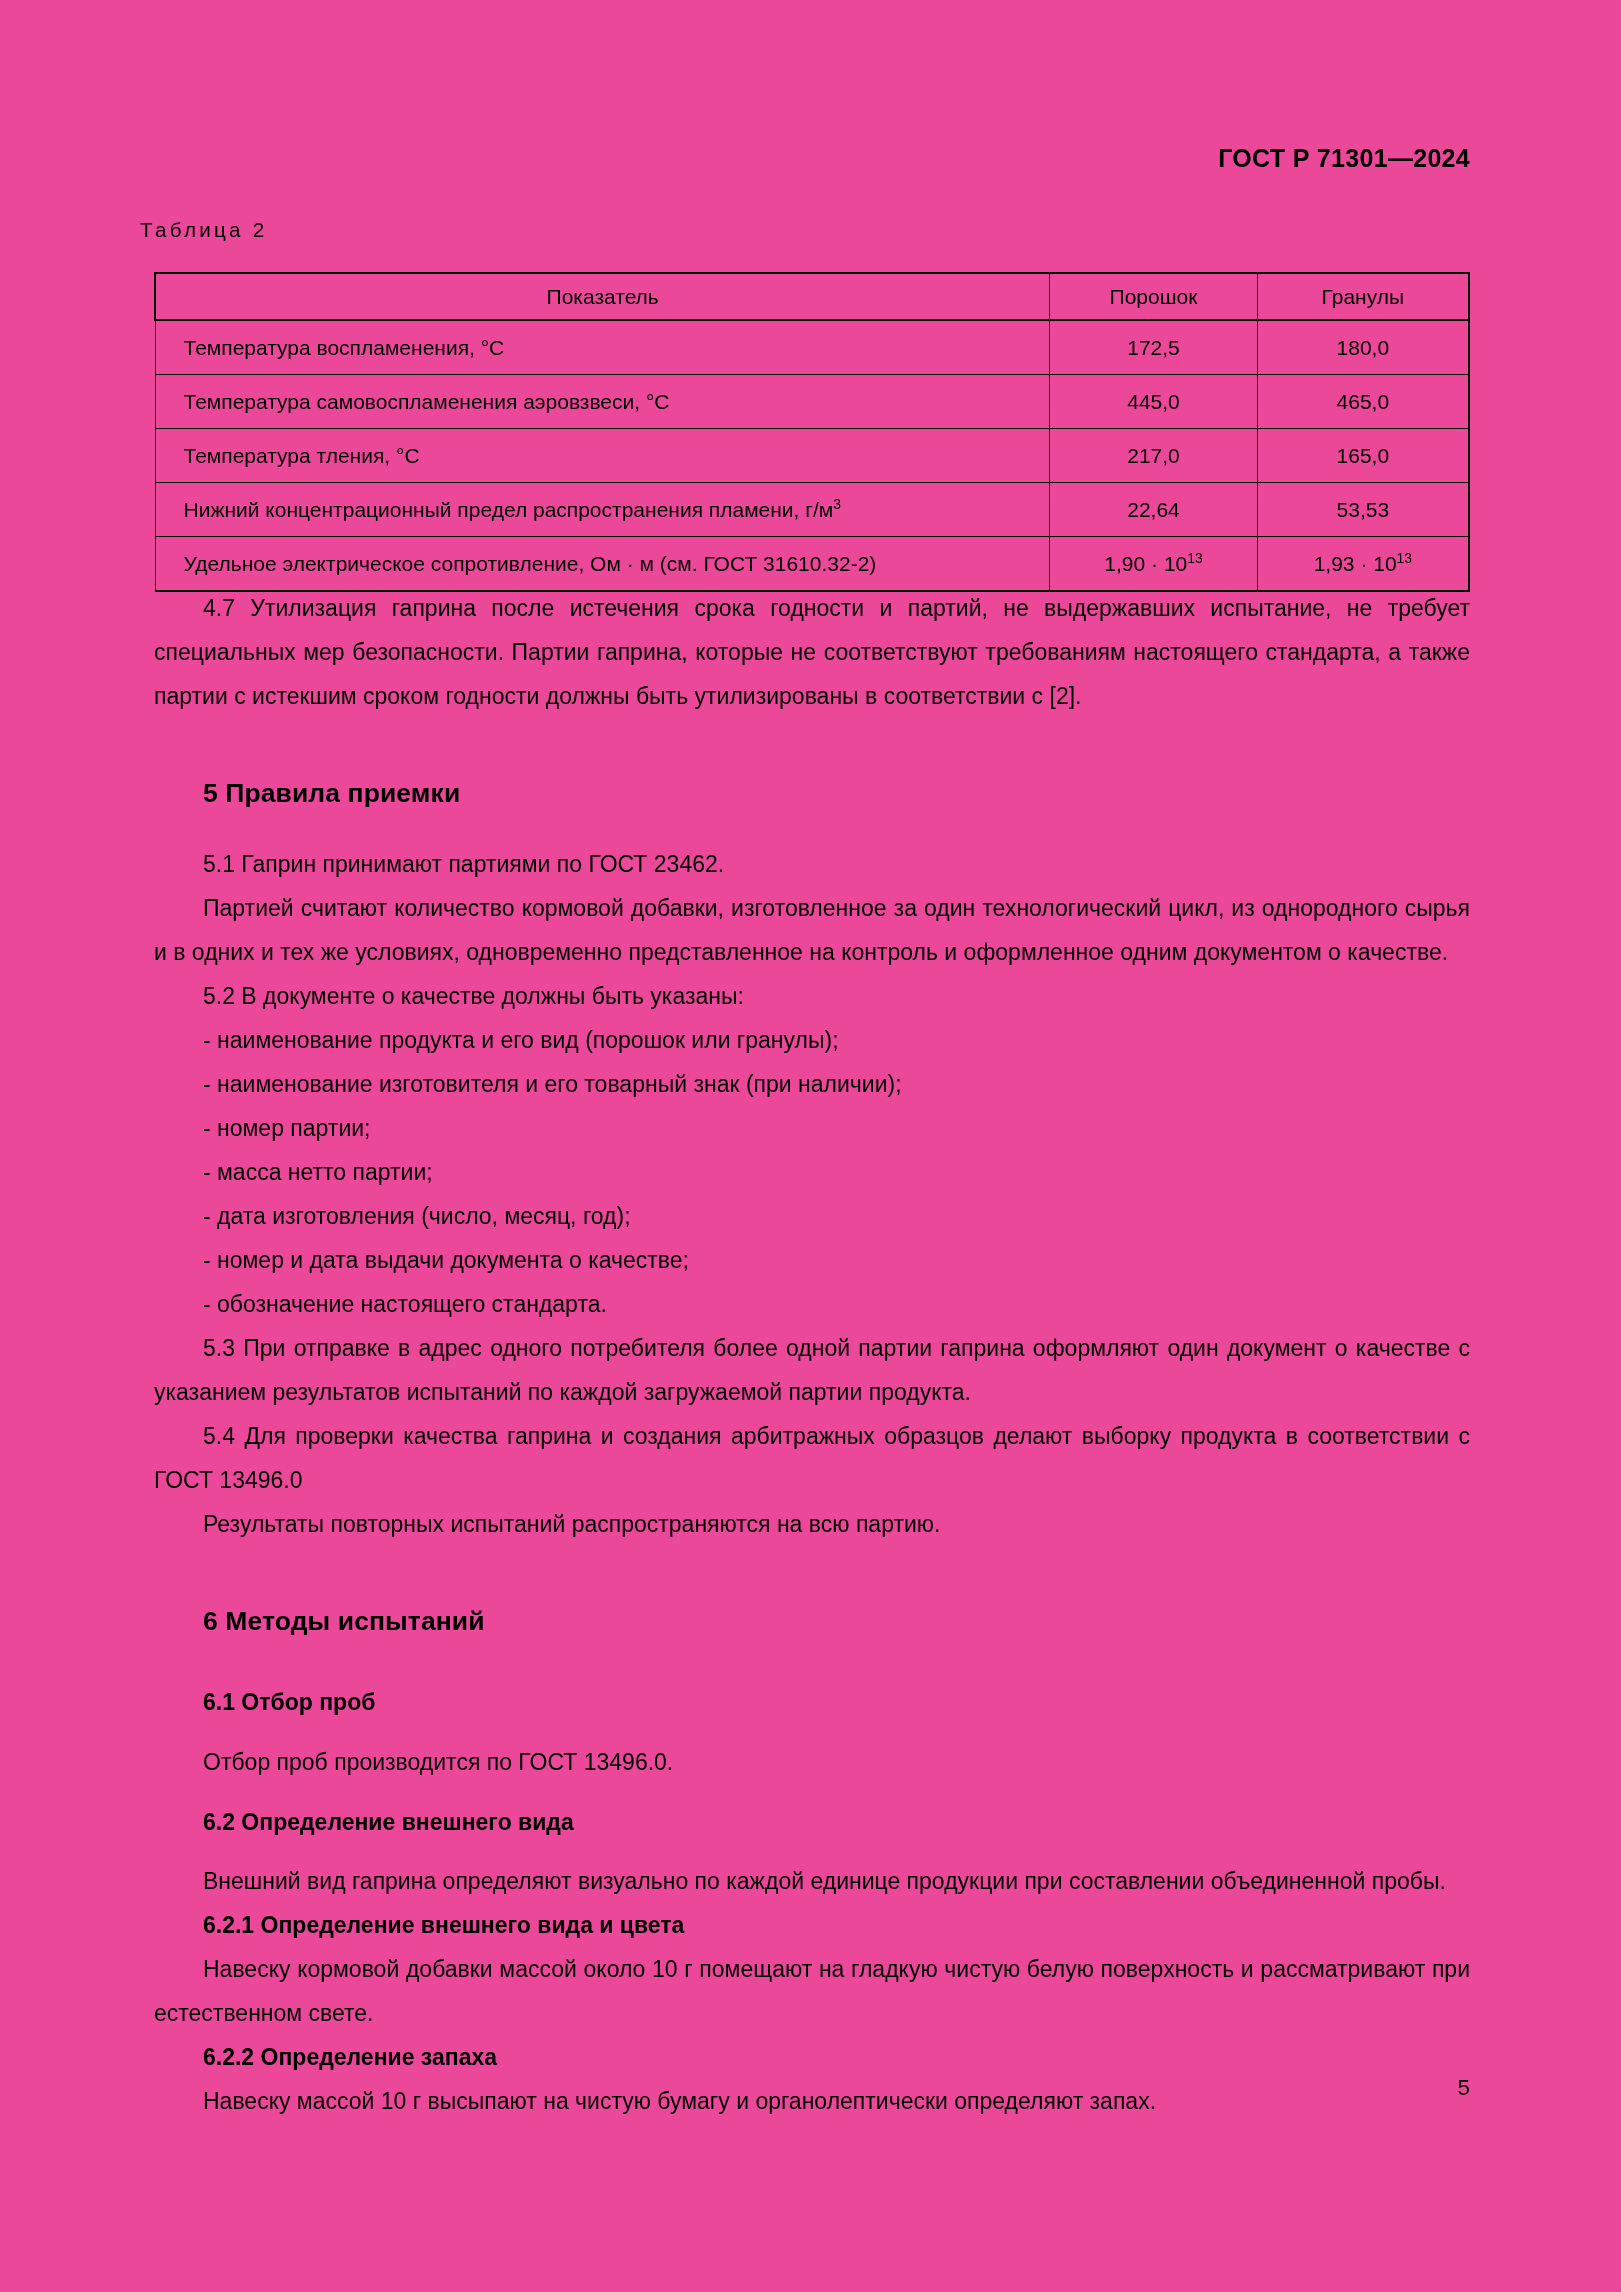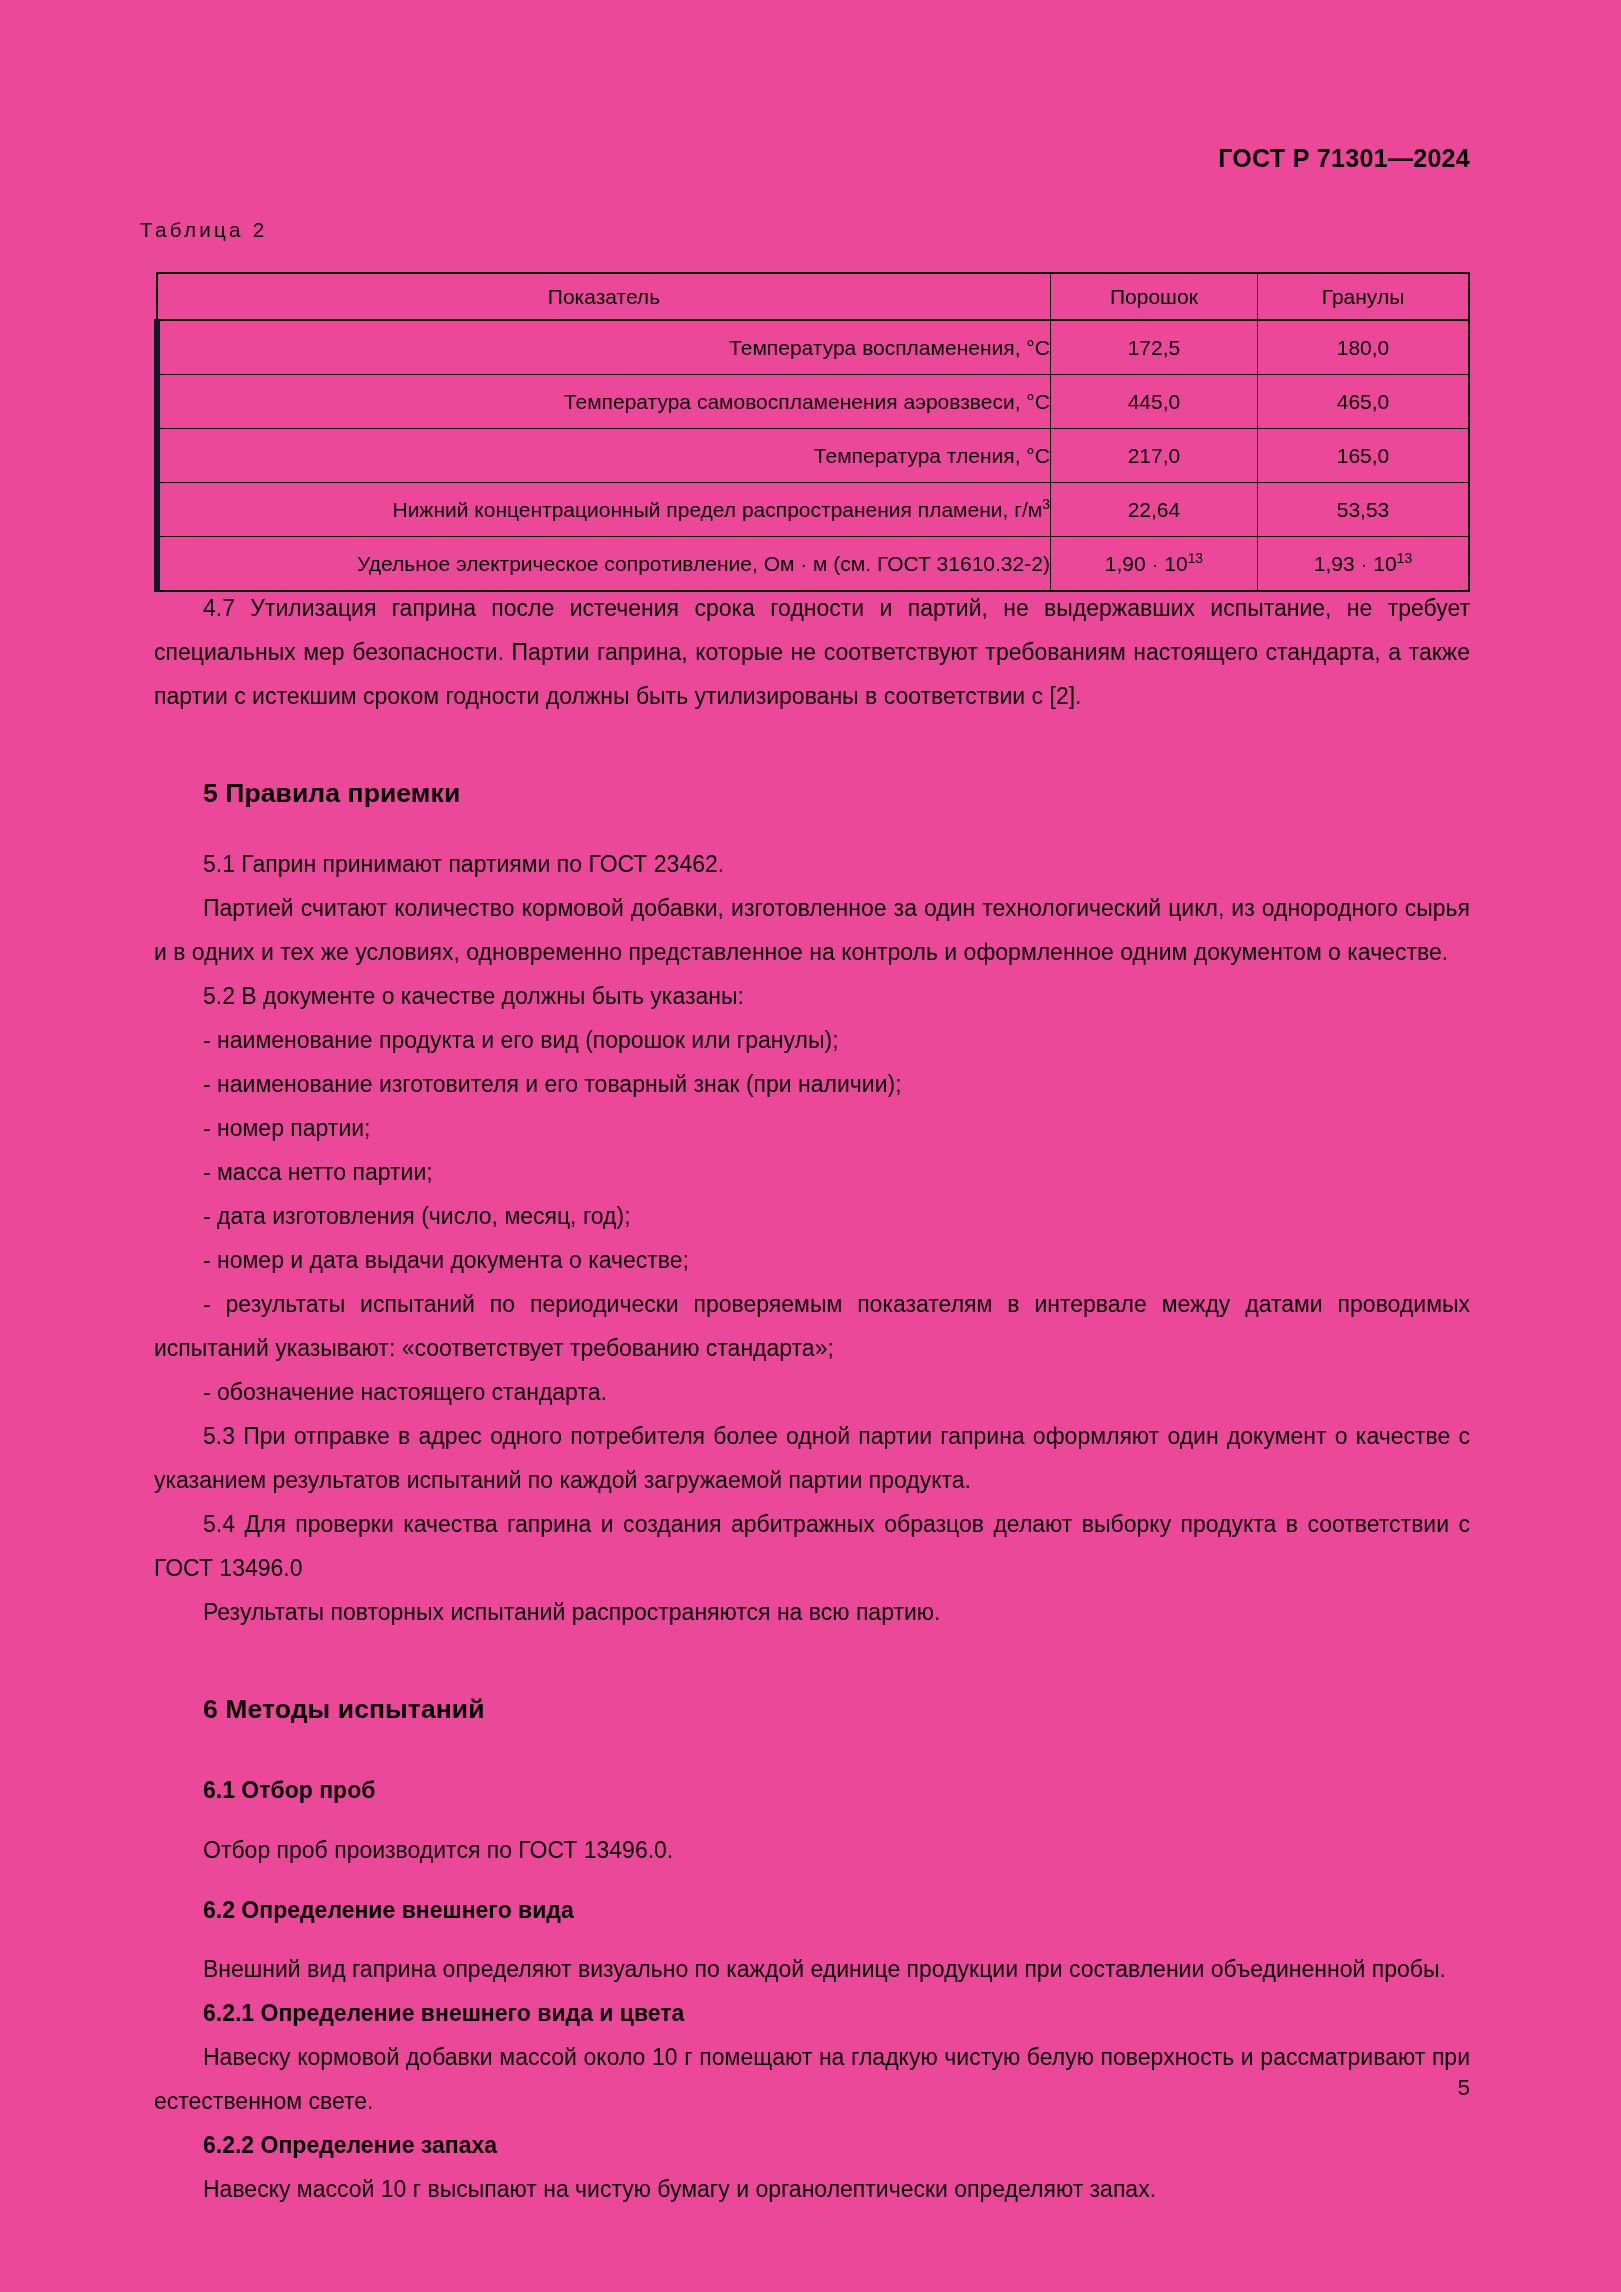--- a/index.html
+++ b/index.html
@@ -70,23 +70,23 @@
     border-top: 2px solid #000000;
   }
   .data-table thead th.col-granules {
     border-top: 2px solid #000000;
     border-right: 2px solid #000000;
   }
   .data-table tbody td {
     height: 53px;
   }
   .data-table tbody td.cell-indicator {
-    text-align: right;
-    padding-left: 20px;
-    border-left: 6px solid #0f172a;
+    text-align: left;
+    padding-left: 28px;
+    border-left: 1px solid #0f172a;
   }
   .data-table tbody td.cell-value {
     text-align: center;
   }
   .data-table tbody td.cell-value.last-col {
     border-right: 2px solid #000000;
   }
   .data-table tbody tr:last-child td {
     border-bottom: 2px solid #000000;
   }
@@ -209,21 +209,20 @@
     <p class="para">5.1  Гаприн принимают партиями по ГОСТ 23462.</p>
     <p class="para">Партией считают количество кормовой добавки, изготовленное за один технологический цикл, из однородного сырья и в одних и тех же условиях, одновременно представленное на контроль и оформленное одним документом о качестве.</p>
     <p class="para">5.2  В документе о качестве должны быть указаны:</p>
 
     <p class="listitem">- наименование продукта и его вид (порошок или гранулы);</p>
     <p class="listitem">- наименование изготовителя и его товарный знак (при наличии);</p>
     <p class="listitem">- номер партии;</p>
     <p class="listitem">- масса нетто партии;</p>
     <p class="listitem">- дата изготовления (число, месяц, год);</p>
     <p class="listitem">- номер и дата выдачи документа о качестве;</p>
-    <p class="listitem">- результаты испытаний по периодически проверяемым показателям в интервале между датами проводимых испытаний указывают: «соответствует требованию стандарта»;</p>
     <p class="listitem">- обозначение настоящего стандарта.</p>
 
     <p class="para">5.3  При отправке в адрес одного потребителя более одной партии гаприна оформляют один документ о качестве с указанием результатов испытаний по каждой загружаемой партии продукта.</p>
     <p class="para">5.4  Для проверки качества гаприна и создания арбитражных образцов делают выборку продукта в соответствии с ГОСТ 13496.0</p>
     <p class="para">Результаты повторных испытаний распространяются на всю партию.</p>
 
     <div class="gap-xl"></div>
     <h2 class="section">6  Методы испытаний</h2>
     <div class="gap-lg"></div>
 

